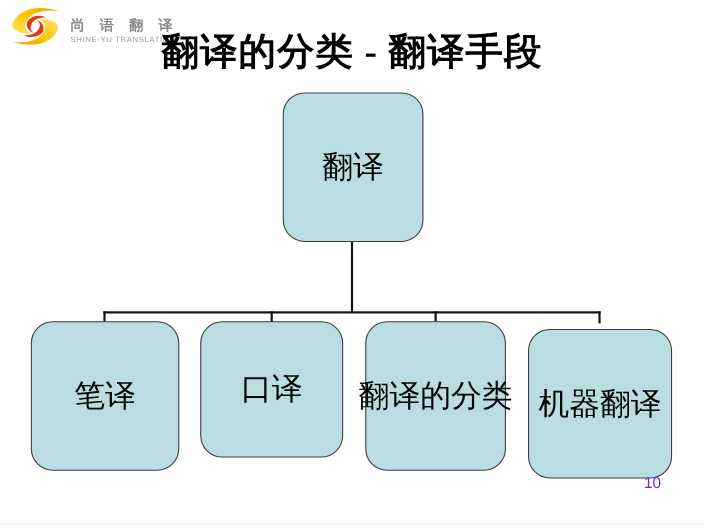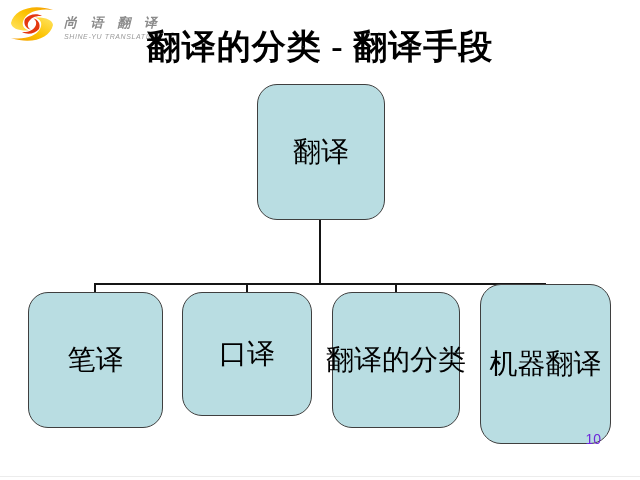--- a/index.html
+++ b/index.html
@@ -9,21 +9,21 @@
     background:#ffffff;
     position:relative;
     overflow:hidden;
   }
   .slide {
     position:absolute; left:0; top:0; width:640px; height:480px;
     background:#ffffff;
   }
 
   
-  .logo { position:absolute; left:6px; top:2px; display:flex; align-items:center;font-style:italic; }
+  .logo { position:absolute; left:6px; top:2px; display:flex; align-items:center; }
   .logo-mark { width:52px; height:44px; }
   .logo-text { margin-left:6px; margin-top:6px; }
   .logo-cn {
     font-family:"Liberation Sans","DejaVu Sans",sans-serif;
     font-size:13px; font-weight:bold; color:#8b8b8b; letter-spacing:5px;
     white-space:nowrap;
   }
   .logo-en {
     font-family:"Liberation Sans","DejaVu Sans",sans-serif;
     font-size:7px; color:#9a9a9a; letter-spacing:0.6px; margin-top:1px;
@@ -46,21 +46,21 @@
     border:1.5px solid #3f3f3f;
     border-radius:20px;
     display:flex; align-items:center; justify-content:center;
     font-size:28px; color:#000000;
     white-space:nowrap;
   }
   .node-root  { left:257px; top:84px;  width:128px; height:136px; }
   .node-c1    { left:28px;  top:292px; width:135px; height:136px; }
   .node-c2    { left:182px; top:292px; width:130px; height:124px; }
   .node-c3    { left:332px; top:292px; width:128px; height:136px; }
-  .node-c4    { left:480px; top:284px; width:131px; height:160px;border-radius:21px; }
+  .node-c4    { left:480px; top:299px; width:131px; height:136px; }
 
   
   .line { position:absolute; background:#151515; }
   .line-root-v { left:319px; top:220px; width:2px;  height:64px; }
   .line-h      { left:94px;  top:283px; width:452px; height:2px; }
   .stub        { top:283px; width:2px; height:11px; }
   .stub-1 { left:94px;  }
   .stub-2 { left:246px; }
   .stub-3 { left:395px; }
   .stub-4 { left:544px; }

